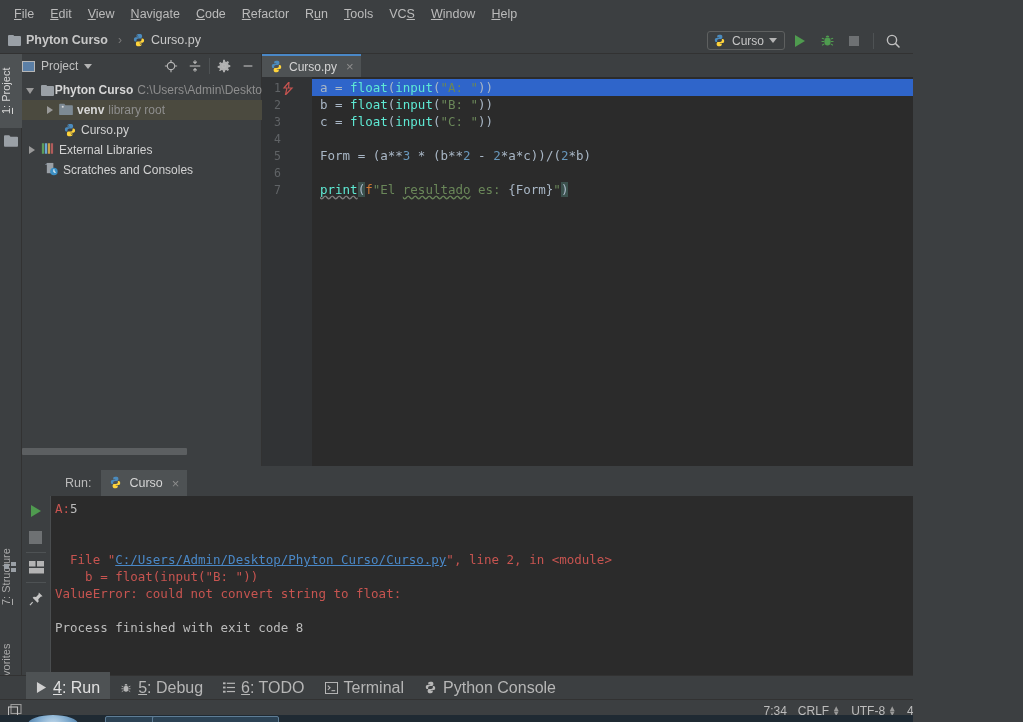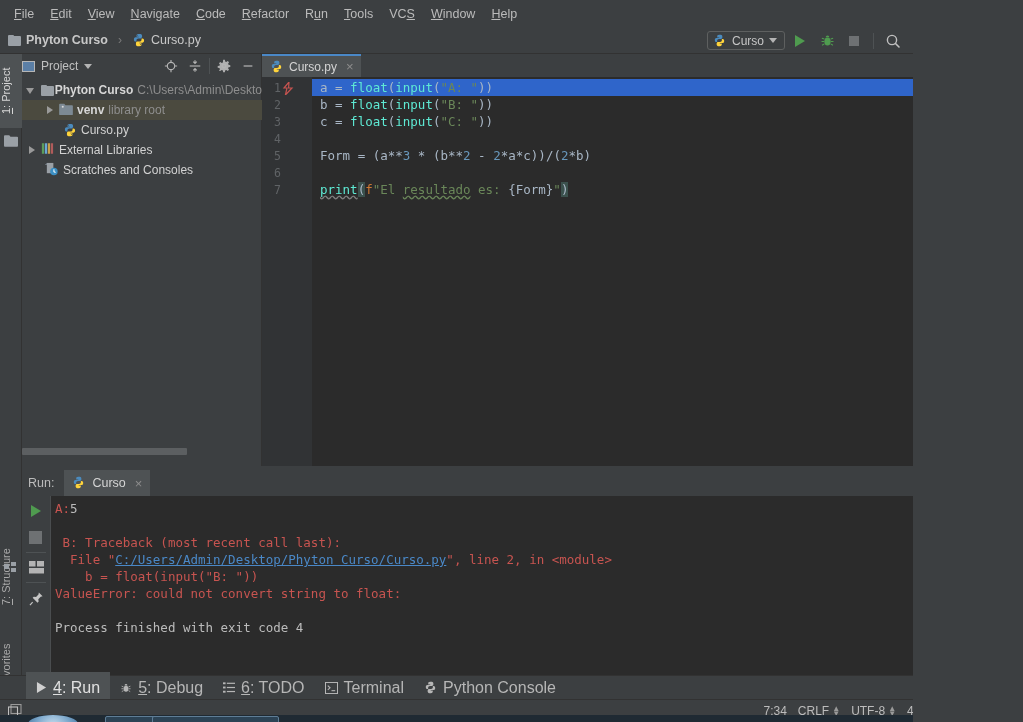--- a/index.html
+++ b/index.html
@@ -216,20 +216,21 @@
   }
 
   
   .runpanel {
     position: absolute; left: 22px; top: 470px; width: 1001px; height: 205px;
     background: #3c3f41;
   }
   .run-head {
     height: 26px; display: flex; align-items: center; gap: 0px;
     border-bottom: 1px solid #323232;
+    margin-left: 37px;
   }
   .run-label { padding: 0 10px 0 6px; color: #bbbbbb; font-size: 12.5px; }
   .run-tab {
     display: flex; align-items: center; gap: 6px;
     padding: 0 8px; height: 26px; background: #4e5254; color: #d4d4d4; font-size: 12.5px;
   }
   .run-tab .x { color: #8d8d8d; font-size: 13px; margin-left: 3px; }
   .run-head-right { position: absolute; right: 6px; top: 3px; display: flex; gap: 4px; }
 
   .run-gutter {
@@ -592,25 +593,24 @@
       <span class="rg-ico" style="top:95px;">
         <svg width="15" height="15" viewBox="0 0 16 16">
           <path d="M10.5 1.5l4 4-2 .7-2.6 2.6.4 2.4-1.2 1.2-5.2-5.2L5.1 6l2.4.4L10.1 3.8z" fill="#c5c5c5"></path>
           <path d="M3.9 11.9L1 15" stroke="#c5c5c5" stroke-width="1.3"></path>
         </svg>
       </span>
     </div>
 
     <div class="console">
       <div class="coline" style="top:4px;"><span class="o-err">A:</span><span class="o-out">5</span></div>
-      <div class="coline" style="top:38px;"><span class="o-err"> B: Traceback (most recent call last):</span></div>
       <div class="coline" style="top:55px;"><span class="o-err">  File "</span><span class="o-link">C:/Users/Admin/Desktop/Phyton Curso/Curso.py</span><span class="o-err">", line 2, in &lt;module&gt;</span></div>
       <div class="coline" style="top:72px;"><span class="o-err">    b = float(input("B: "))</span></div>
       <div class="coline" style="top:89px;"><span class="o-err">ValueError: could not convert string to float:</span></div>
-      <div class="coline" style="top:123px;"><span class="o-out">Process finished with exit code 4</span></div>
+      <div class="coline" style="top:123px;"><span class="o-out">Process finished with exit code 8</span></div>
     </div>
   </div>
 
   <div class="bottombar">
     <div style="width:26px;"></div>
     <div class="btab active">
       <svg width="11" height="11" viewBox="0 0 12 12">
           <path d="M1 0l10 6-10 6z" fill="#d0d0d0"></path>
         </svg>
       <span><span class="u">4</span><span>: Run</span></span>

